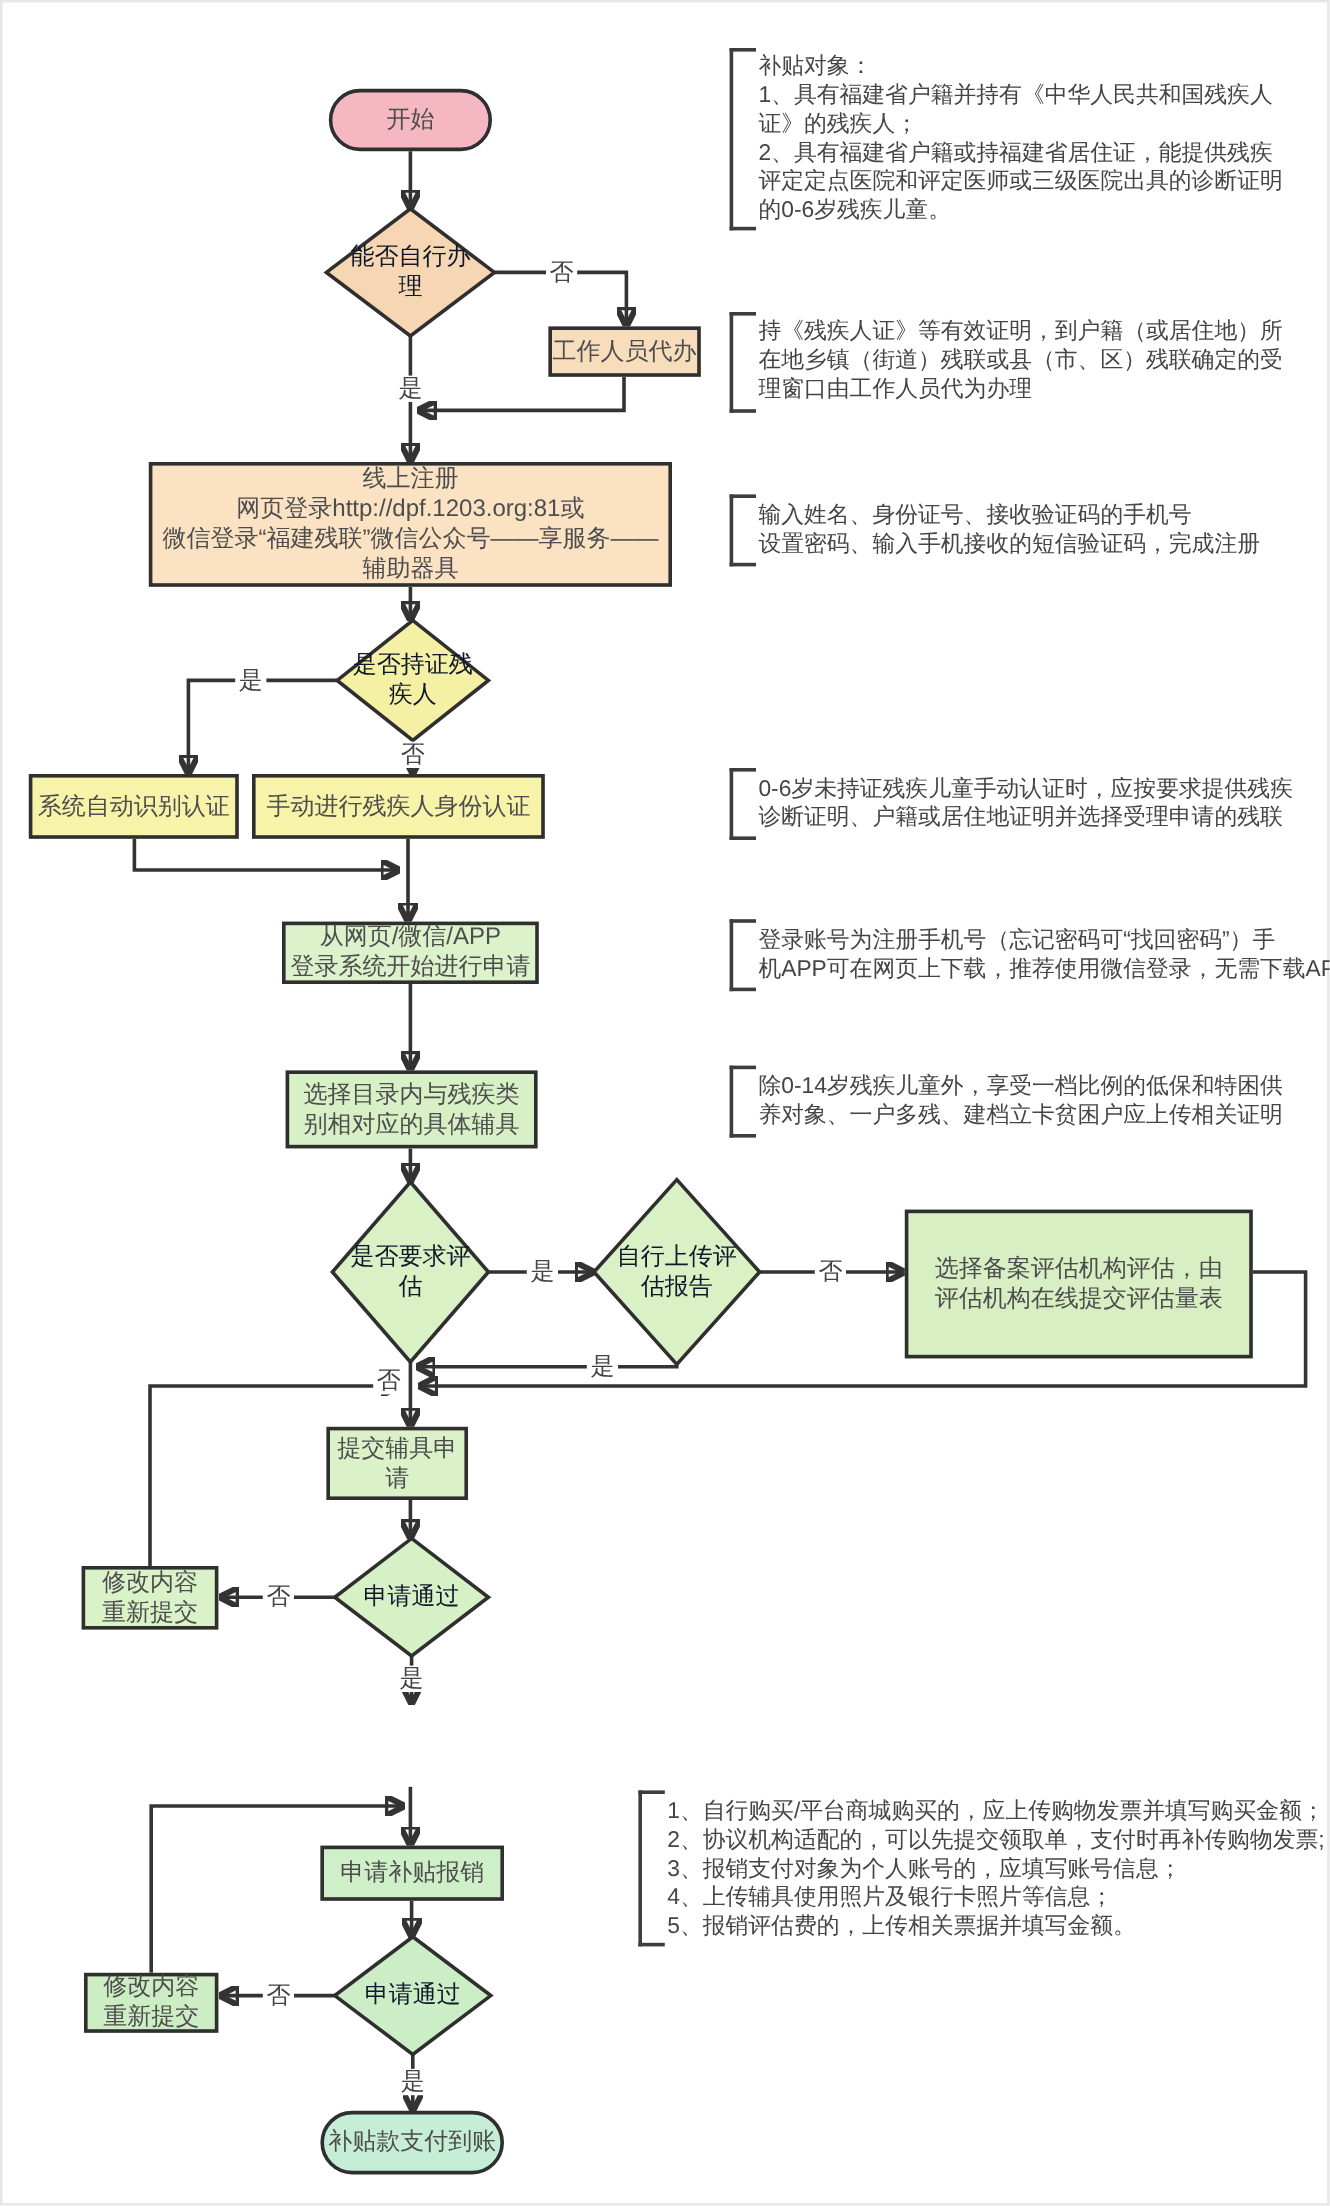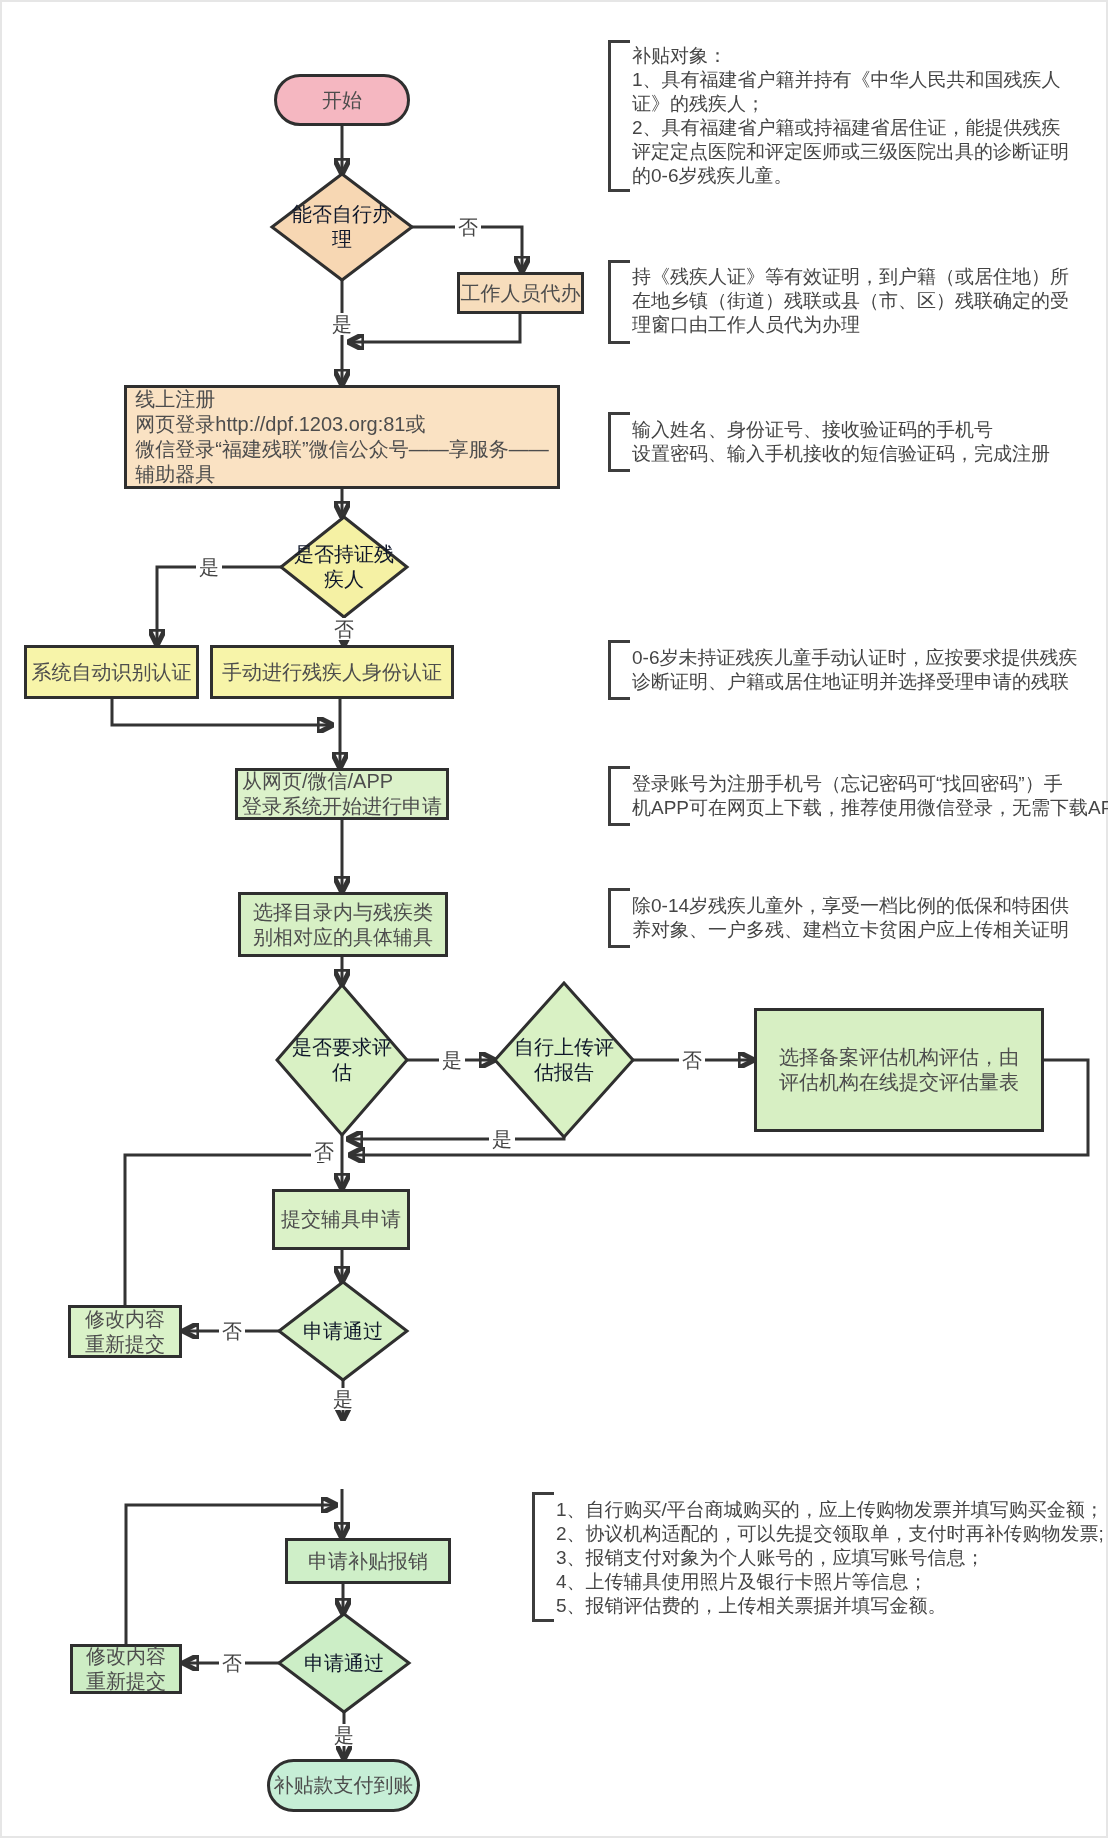--- a/index.html
+++ b/index.html
@@ -7,21 +7,21 @@
     position:relative;width:1108px;height:1838px;margin:0 auto;
     background:#ffffff;border:2px solid #e6e6e6;box-sizing:border-box;
     font-family:"Liberation Sans","DejaVu Sans",sans-serif;
     color:#4d4d4d;
   }
   svg.wires{position:absolute;left:0;top:0;width:1108px;height:1838px;}
   svg.wires path{fill:none;stroke:#333333;stroke-width:3;}
   svg.wires polygon{stroke:#2f2f2f;stroke-width:3;}
   .node{
     position:absolute;box-sizing:border-box;border:3px solid #2f2f2f;
-    display:flex;align-items:center;justify-content:center;text-align:left;
+    display:flex;align-items:center;justify-content:center;text-align:center;
     font-size:20px;line-height:25px;color:#4d4d4d;white-space:pre-line;
   }
   .pill{border-radius:27px;}
   .dlabel{
     position:absolute;transform:translate(-50%,-50%);text-align:center;
     font-size:20px;line-height:25px;color:#0f172a;white-space:pre-line;pointer-events:none;
   }
   .elabel{
     position:absolute;transform:translate(-50%,-50%);
     font-size:20px;line-height:22px;color:#444444;background:#ffffff;padding:0 3px;
@@ -96,27 +96,27 @@
 
   <div class="node" style="left: 233px; top: 766px; width: 214px; height: 52px; background-color: rgb(220, 242, 202);"><span>从网页/微信/APP
 登录系统开始进行申请</span></div>
 
   <div class="node" style="left: 236px; top: 890px; width: 210px; height: 65px; background-color: rgb(215, 240, 197);"><span>选择目录内与残疾类
 别相对应的具体辅具</span></div>
 
   <div class="node" style="left: 752px; top: 1006px; width: 290px; height: 124px; background-color: rgb(215, 239, 195);"><span>选择备案评估机构评估，由
 评估机构在线提交评估量表</span></div>
 
-  <div class="node" style="left: 270px; top: 1187px; width: 138px; height: 61px; background-color: rgb(219, 242, 200);"><span>提交辅具申请</span></div>
+  <div class="node" style="left: 270px; top: 1187px; width: 118px; height: 61px; background-color: rgb(219, 242, 200);"><span>提交辅具申请</span></div>
 
   <div class="node" style="left: 66px; top: 1303px; width: 114px; height: 53px; background-color: rgb(218, 242, 200);"><span>修改内容
 重新提交</span></div>
 
 
-  <div class="node" style="left: 265px; top: 1536px; width: 166px; height: 46px; background-color: rgb(207, 239, 200); margin-left: 18px;"><span>申请补贴报销</span></div>
+  <div class="node" style="left: 265px; top: 1536px; width: 153px; height: 46px; background-color: rgb(207, 239, 200);"><span>申请补贴报销</span></div>
 
   <div class="node" style="left: 68px; top: 1642px; width: 112px; height: 50px; background-color: rgb(205, 237, 196);"><span>修改内容
 重新提交</span></div>
 
   <div class="node pill" style="left: 265px; top: 1757px; width: 153px; height: 53px; background-color: rgb(198, 238, 214);"><span>补贴款支付到账</span></div>
 
   <div class="dlabel" style="left:340px;top:225px;width:120px;">能否自行办
 理</div>
   <div class="dlabel" style="left:342px;top:565px;width:120px;">是否持证残
 疾人</div>

